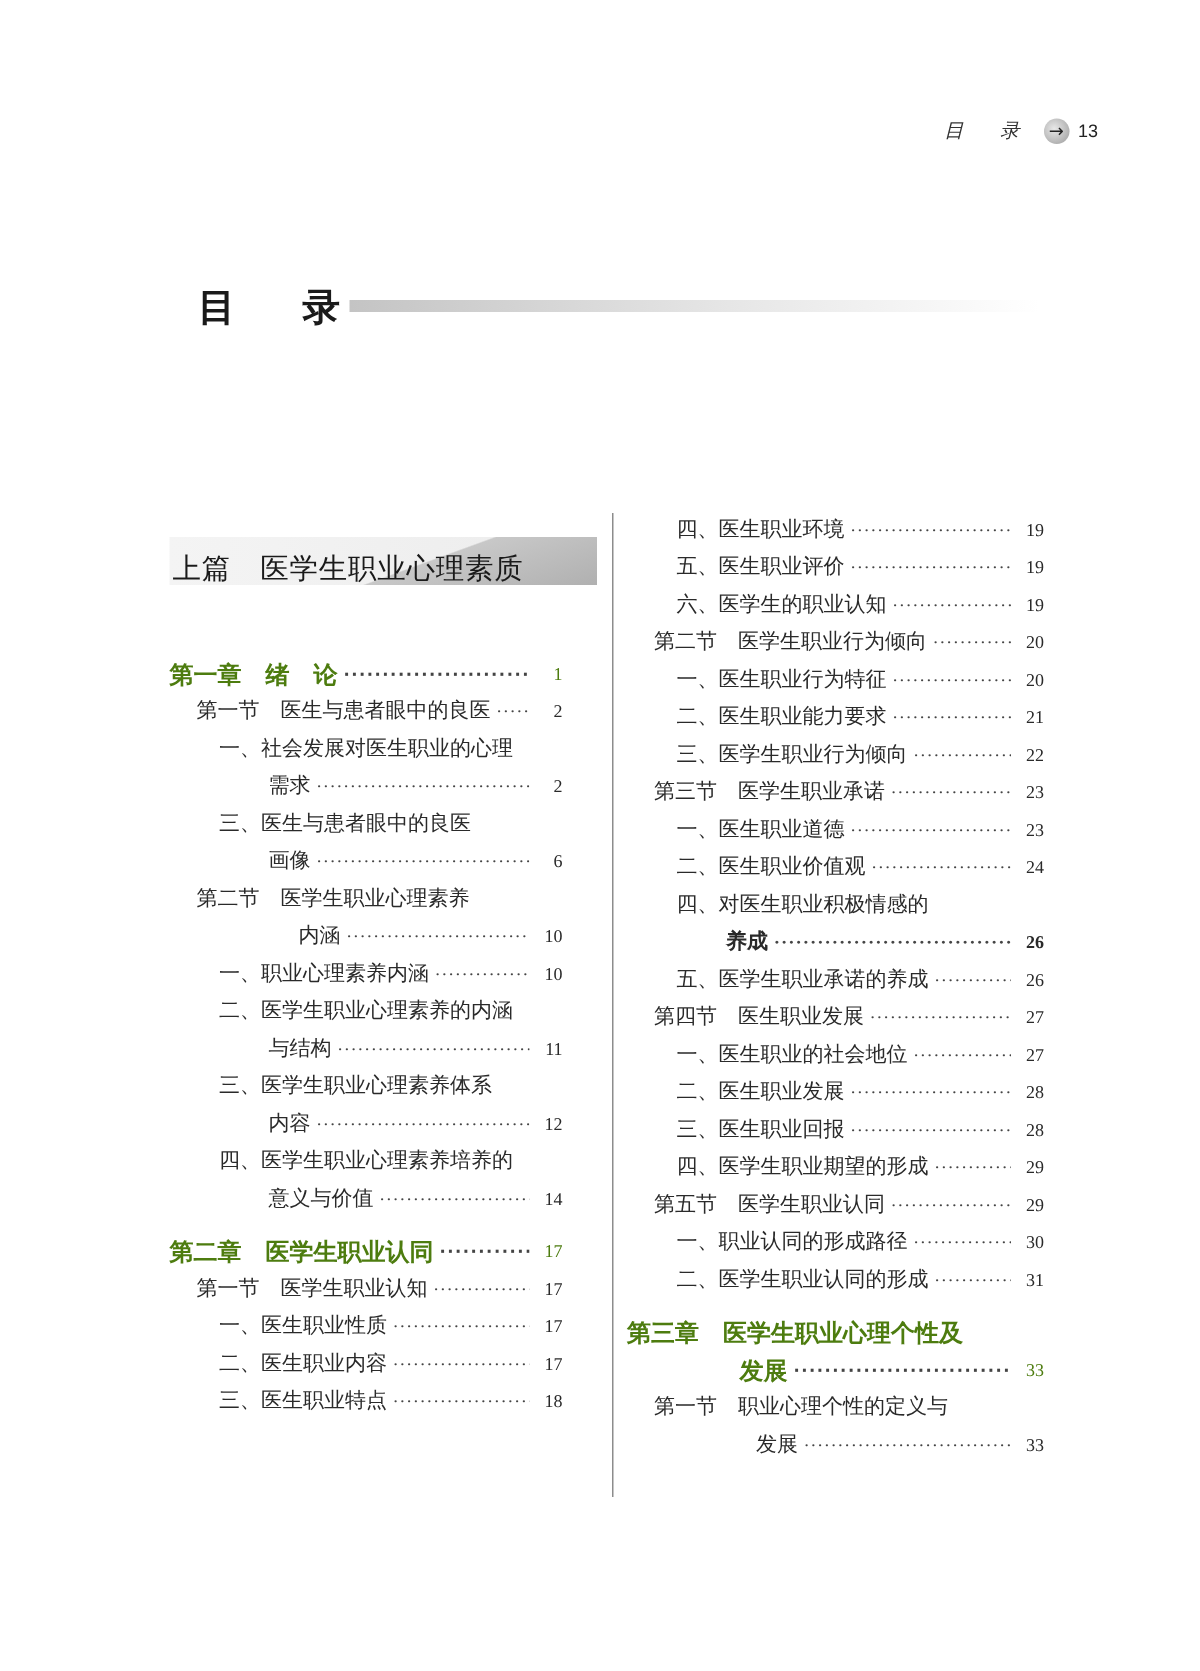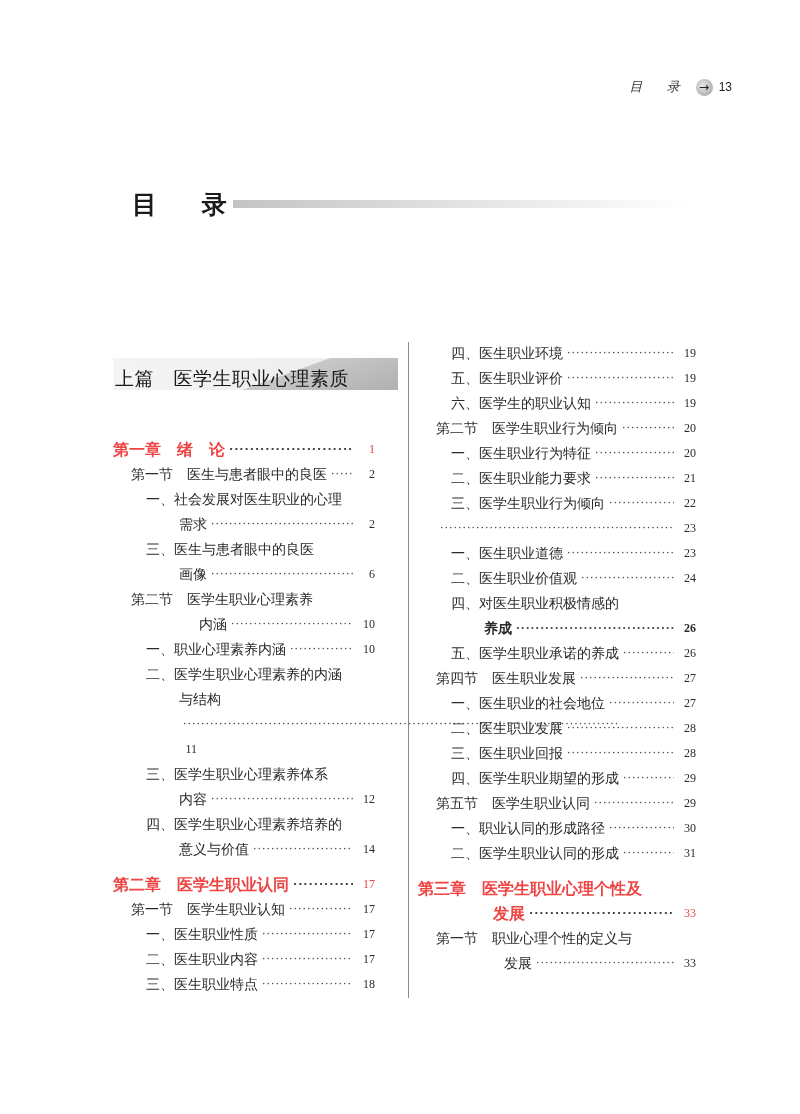--- a/index.html
+++ b/index.html
@@ -52,32 +52,32 @@
   .divider {
     position: absolute; left: 408px; top: 342px; width: 1px; height: 656px;
     background: #8c8c8c;
   }
 
   .col { position: absolute; }
   .col-left { left: 113px; top: 437px; width: 262px; }
   .col-right { left: 418px; top: 341px; width: 278px; }
 
   .entry { position: relative; font-size: 14px; line-height: 25px; color: #2a2a2a; }
-  .entry .row { display: flex; align-items: flex-start; white-space: nowrap; }
+  .entry .row { display: flex; align-items: center; white-space: nowrap; }
   .entry .txt { flex: 0 0 auto; }
   .entry .leader {
     flex: 1 1 auto; overflow: hidden; margin: 0 4px; color: #444;
     letter-spacing: 1px; font-size: 11px;
   }
   .entry .leader::before {
     content: "·································································································";
   }
   .entry .pg { flex: 0 0 auto; min-width: 18px; text-align: right; font-family: "Liberation Serif", serif; font-size: 12px; }
 
-  .chapter { font-family: "DejaVu Sans", sans-serif; font-weight: bold; font-size: 16px; color: #ef4444; }
+  .chapter { font-family: "DejaVu Sans", sans-serif; font-weight: bold; font-size: 16px; color: #4d7c0f; }
   .chapter .pg { font-weight: normal; font-family: "Liberation Serif", serif; }
   .section { padding-left: 18px; }
   .item { padding-left: 33px; }
   .cont-item { padding-left: 66px; }
   .cont-section { padding-left: 86px; }
   .cont-chapter { padding-left: 75px; }
 
   .gap-chapter { margin-top: 10px; }
 </style>
 </head>
@@ -147,21 +147,21 @@
       <div class="row">
         <span class="txt">一、职业心理素养内涵</span>
         <span class="leader"></span>
         <span class="pg">10</span>
       </div>
     </div>
     <div class="entry item">
       <div class="row">
         <span class="txt">二、医学生职业心理素养的内涵</span>
       </div>
-      <div class="row cont-item" style="margin-left: -33px; flex-direction: column;">
+      <div class="row cont-item" style="margin-left: -33px;">
         <span class="txt">与结构</span>
         <span class="leader"></span>
         <span class="pg">11</span>
       </div>
     </div>
     <div class="entry item">
       <div class="row">
         <span class="txt">三、医学生职业心理素养体系</span>
       </div>
       <div class="row cont-item" style="margin-left: -33px;">
@@ -261,20 +261,21 @@
     </div>
     <div class="entry item">
       <div class="row">
         <span class="txt">三、医学生职业行为倾向</span>
         <span class="leader"></span>
         <span class="pg">22</span>
       </div>
     </div>
     <div class="entry section">
       <div class="row">
+        <span class="txt">第三节　医学生职业承诺</span>
         <span class="leader"></span>
         <span class="pg">23</span>
       </div>
     </div>
     <div class="entry item">
       <div class="row">
         <span class="txt">一、医生职业道德</span>
         <span class="leader"></span>
         <span class="pg">23</span>
       </div>

